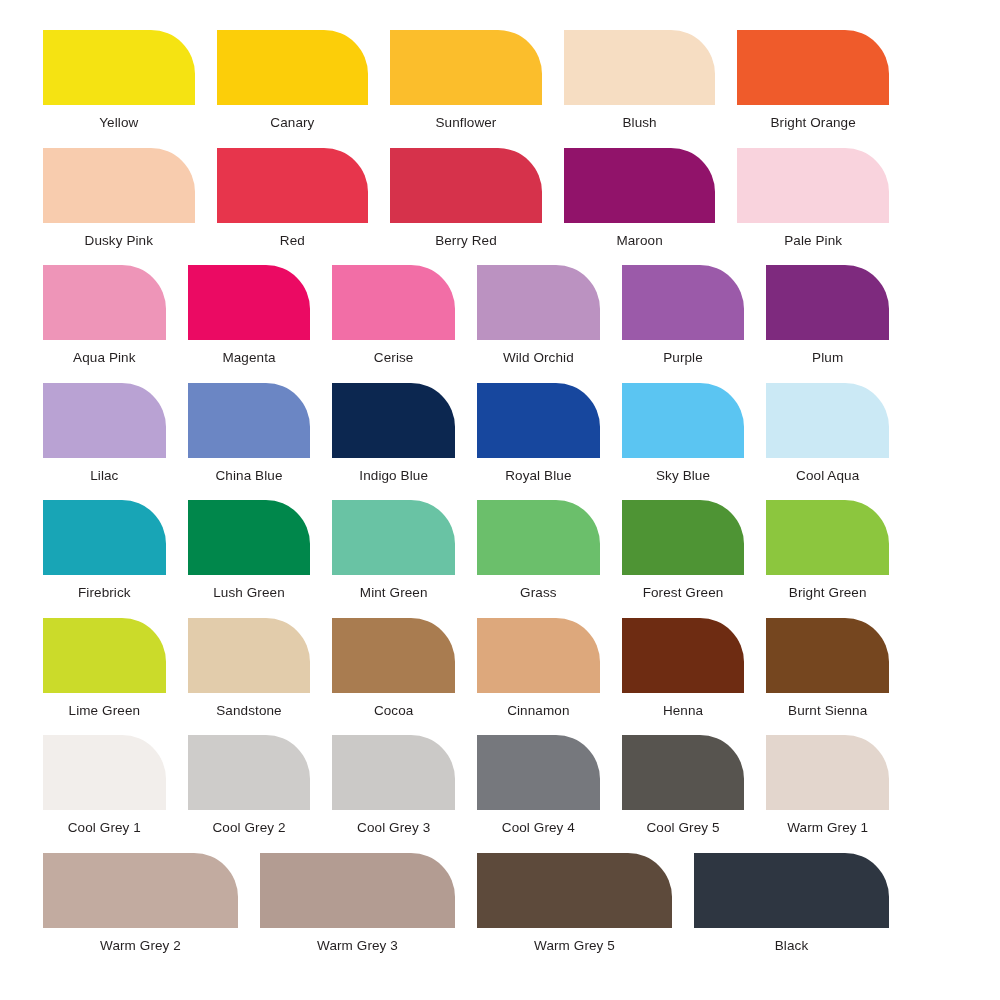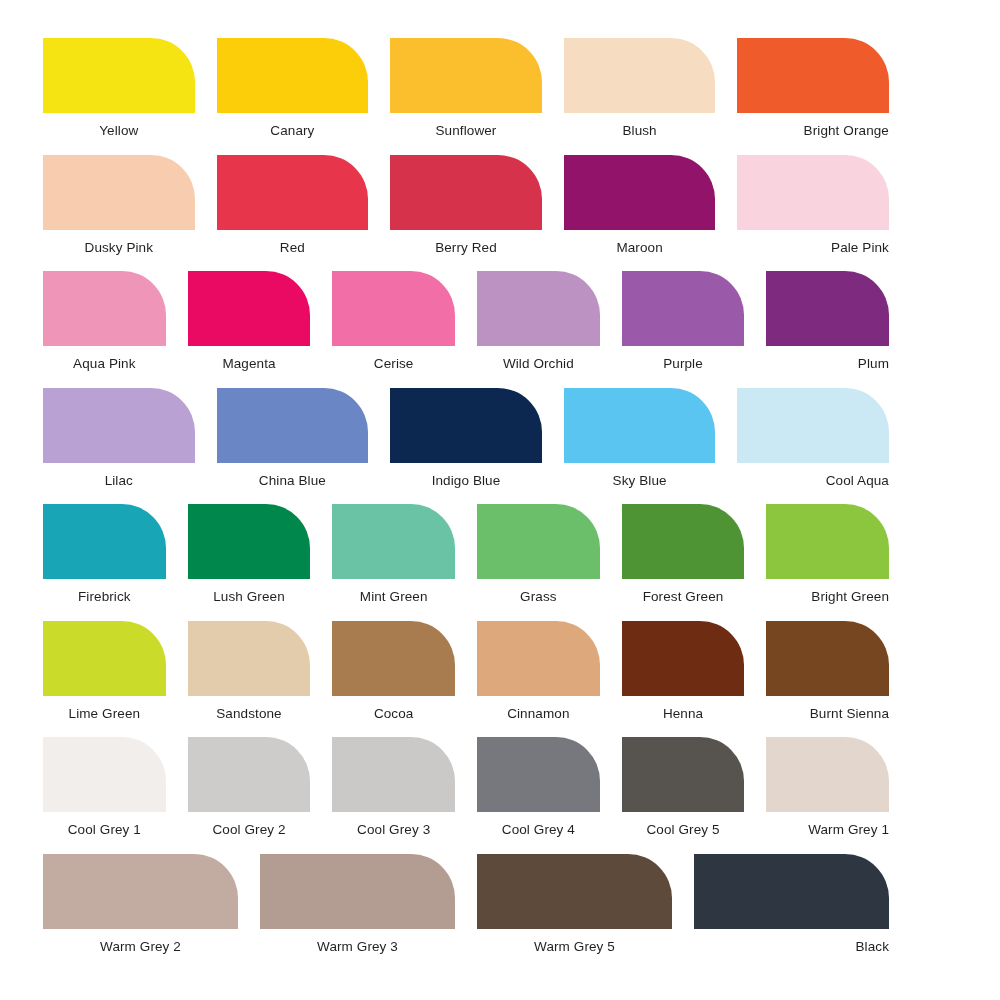--- a/index.html
+++ b/index.html
@@ -13,21 +13,21 @@
     background: #ffffff;
     font-family: "Liberation Sans", "DejaVu Sans", sans-serif;
     overflow: hidden;
   }
 
   #swatch-chart {
     position: relative;
     width: 932px;
     height: 1000px;
     box-sizing: border-box;
-    padding: 38px 43px 30px 43px;
+    padding: 30px 43px 30px 43px;
     display: flex;
     flex-direction: column;
   }
 
   .swatch-row {
     display: flex;
     flex: 1 1 0;
     min-height: 0;
   }
 
@@ -35,21 +35,20 @@
     flex: 1 1 0;
     display: flex;
     flex-direction: column;
     align-items: center;
     min-width: 0;
     padding-right: 22px;
     box-sizing: border-box;
   }
   .swatch-row .swatch-cell:last-child {
     padding-right: 0;
-    align-items: flex-end;
   }
 
   .swatch-chip {
     width: 100%;
     height: 75px;
     border-top-right-radius: 44px;
     flex: 0 0 auto;
   }
 
   .swatch-label {
@@ -143,20 +142,24 @@
       </div>
       <div class="swatch-cell">
         <div class="swatch-chip" style="background-color: rgb(107, 134, 196);"></div>
         <div class="swatch-label">China Blue</div>
       </div>
       <div class="swatch-cell">
         <div class="swatch-chip" style="background-color: rgb(12, 39, 80);"></div>
         <div class="swatch-label">Indigo Blue</div>
       </div>
       <div class="swatch-cell">
+        <div class="swatch-chip" style="background-color: rgb(23, 71, 158);"></div>
+        <div class="swatch-label">Royal Blue</div>
+      </div>
+      <div class="swatch-cell">
         <div class="swatch-chip" style="background-color: rgb(91, 197, 242);"></div>
         <div class="swatch-label">Sky Blue</div>
       </div>
       <div class="swatch-cell">
         <div class="swatch-chip" style="background-color: rgb(203, 233, 245);"></div>
         <div class="swatch-label">Cool Aqua</div>
       </div>
     </div>
     <div class="swatch-row">
       <div class="swatch-cell">

